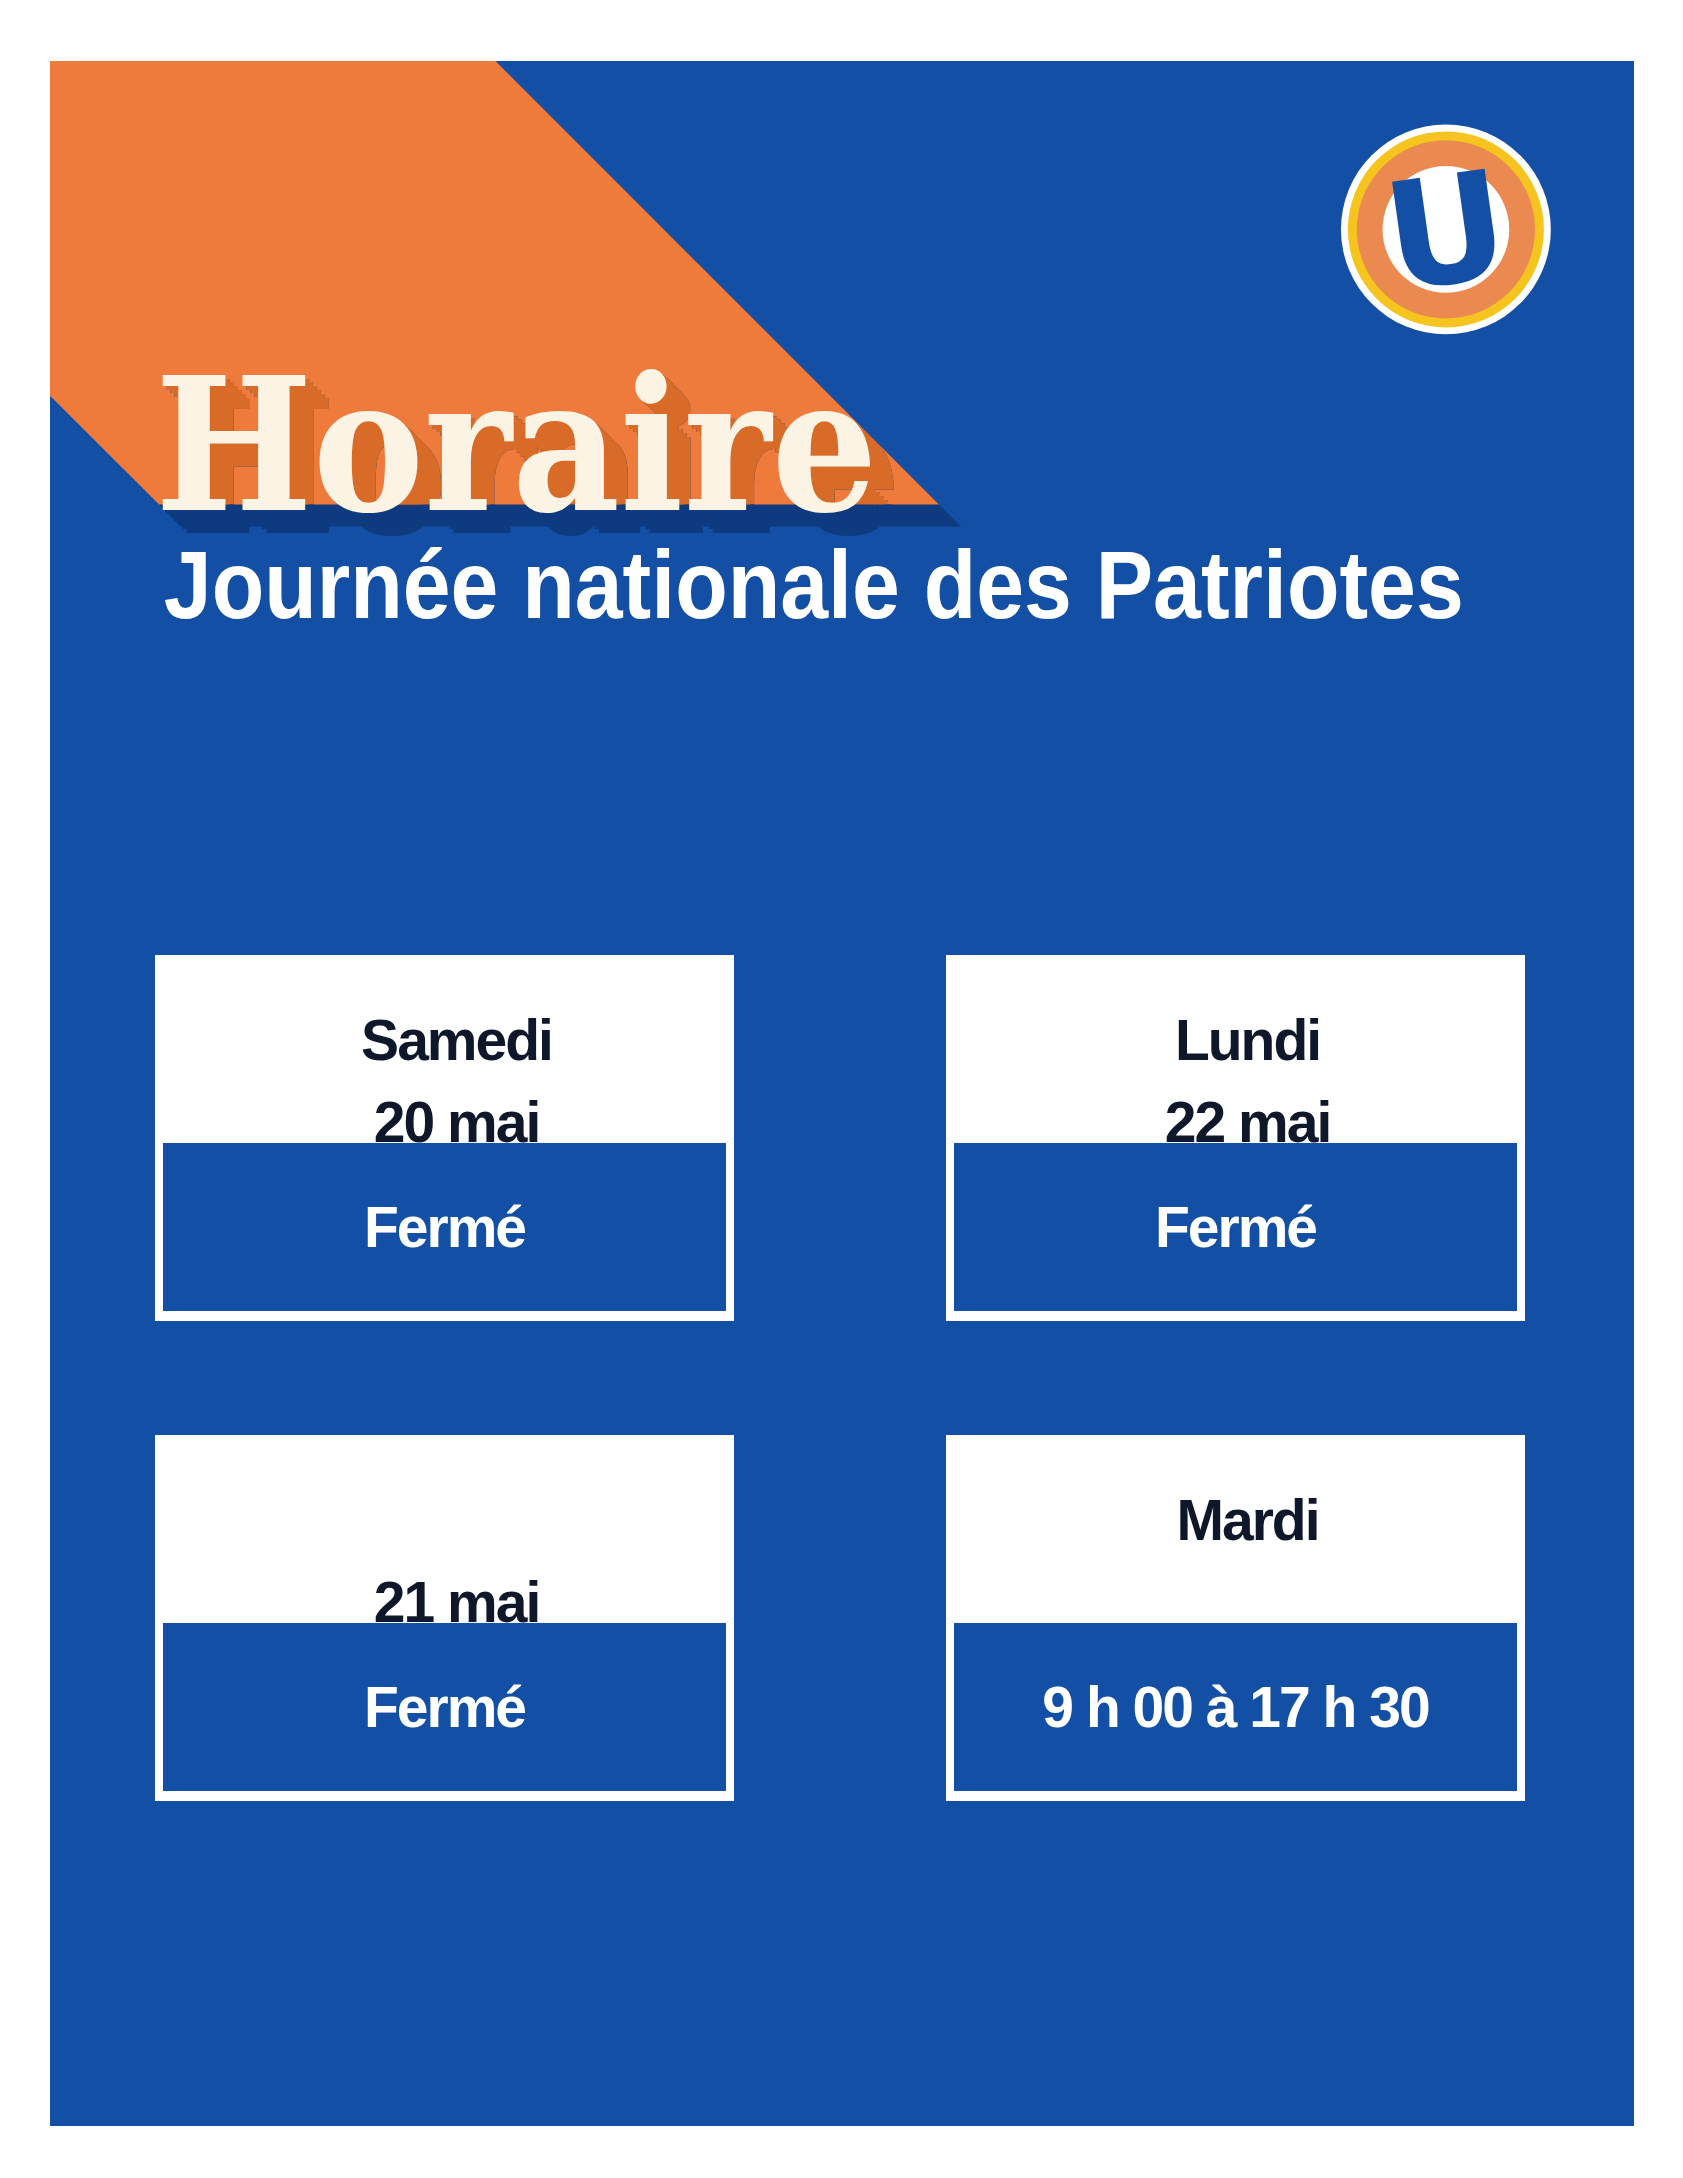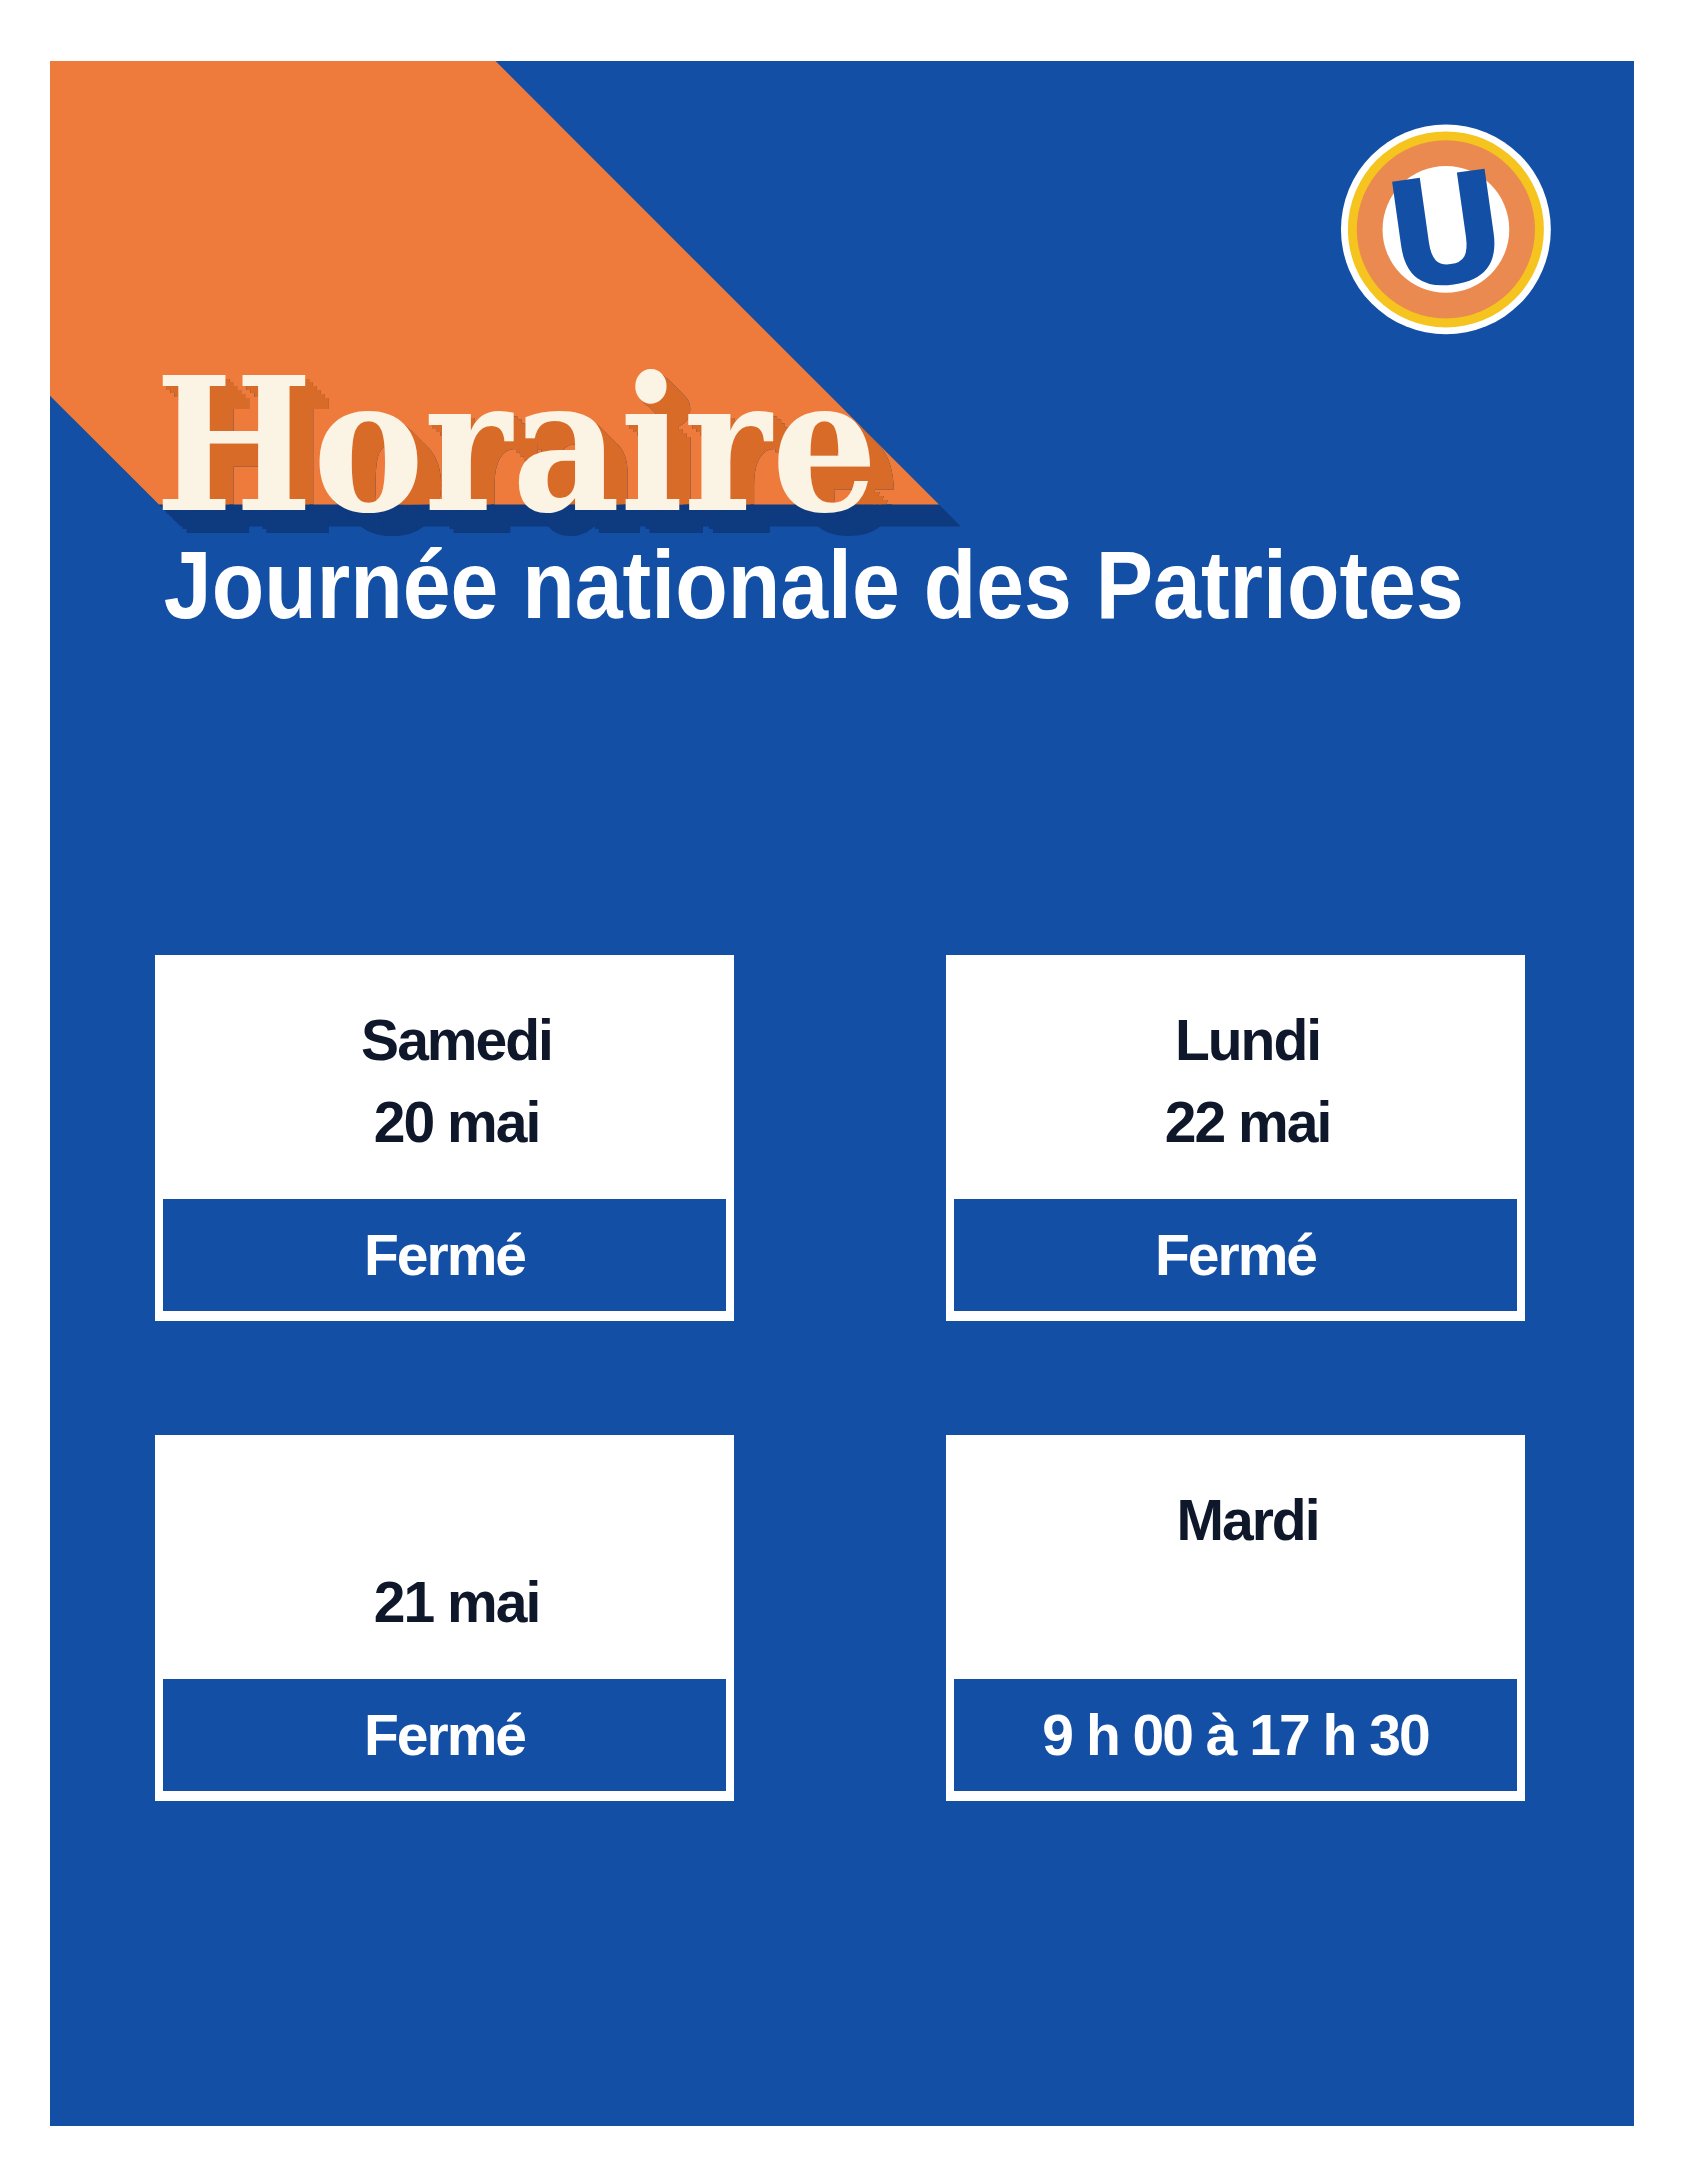--- a/index.html
+++ b/index.html
@@ -42,21 +42,21 @@
     letter-spacing:-2px;
     line-height:1;
     white-space:nowrap;
     margin-left:12px;
   }
   .card .day{top:57px;}
   .card .date{top:139px;}
   .card .hours-band{
     position:absolute;
     left:8px; right:8px; bottom:10px;
-    height:112px;
+    height:168px;
     background:#134FA5;
     display:flex;
     align-items:center;
     justify-content:center;
     color:#ffffff;
     font-size:57px;
     font-weight:bold;
     letter-spacing:-2px;
     white-space:nowrap;
   }

